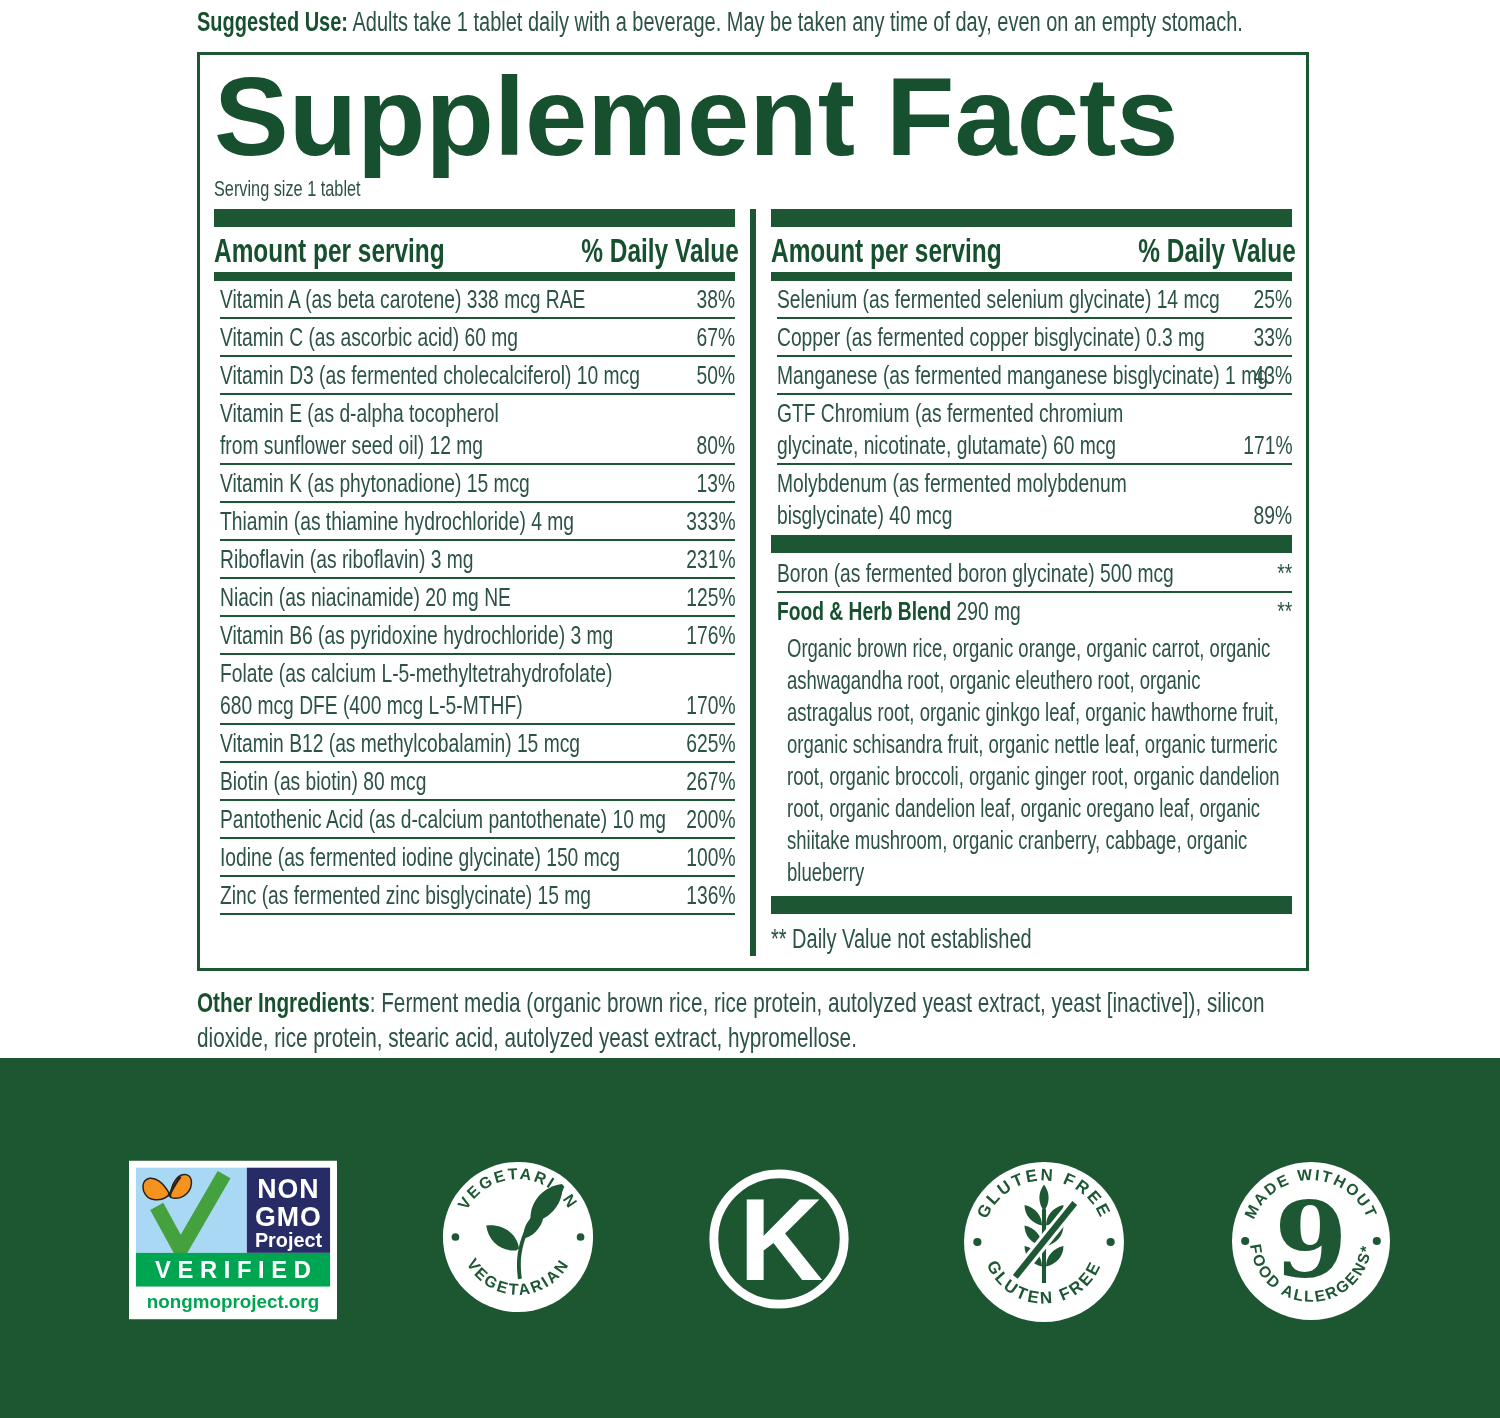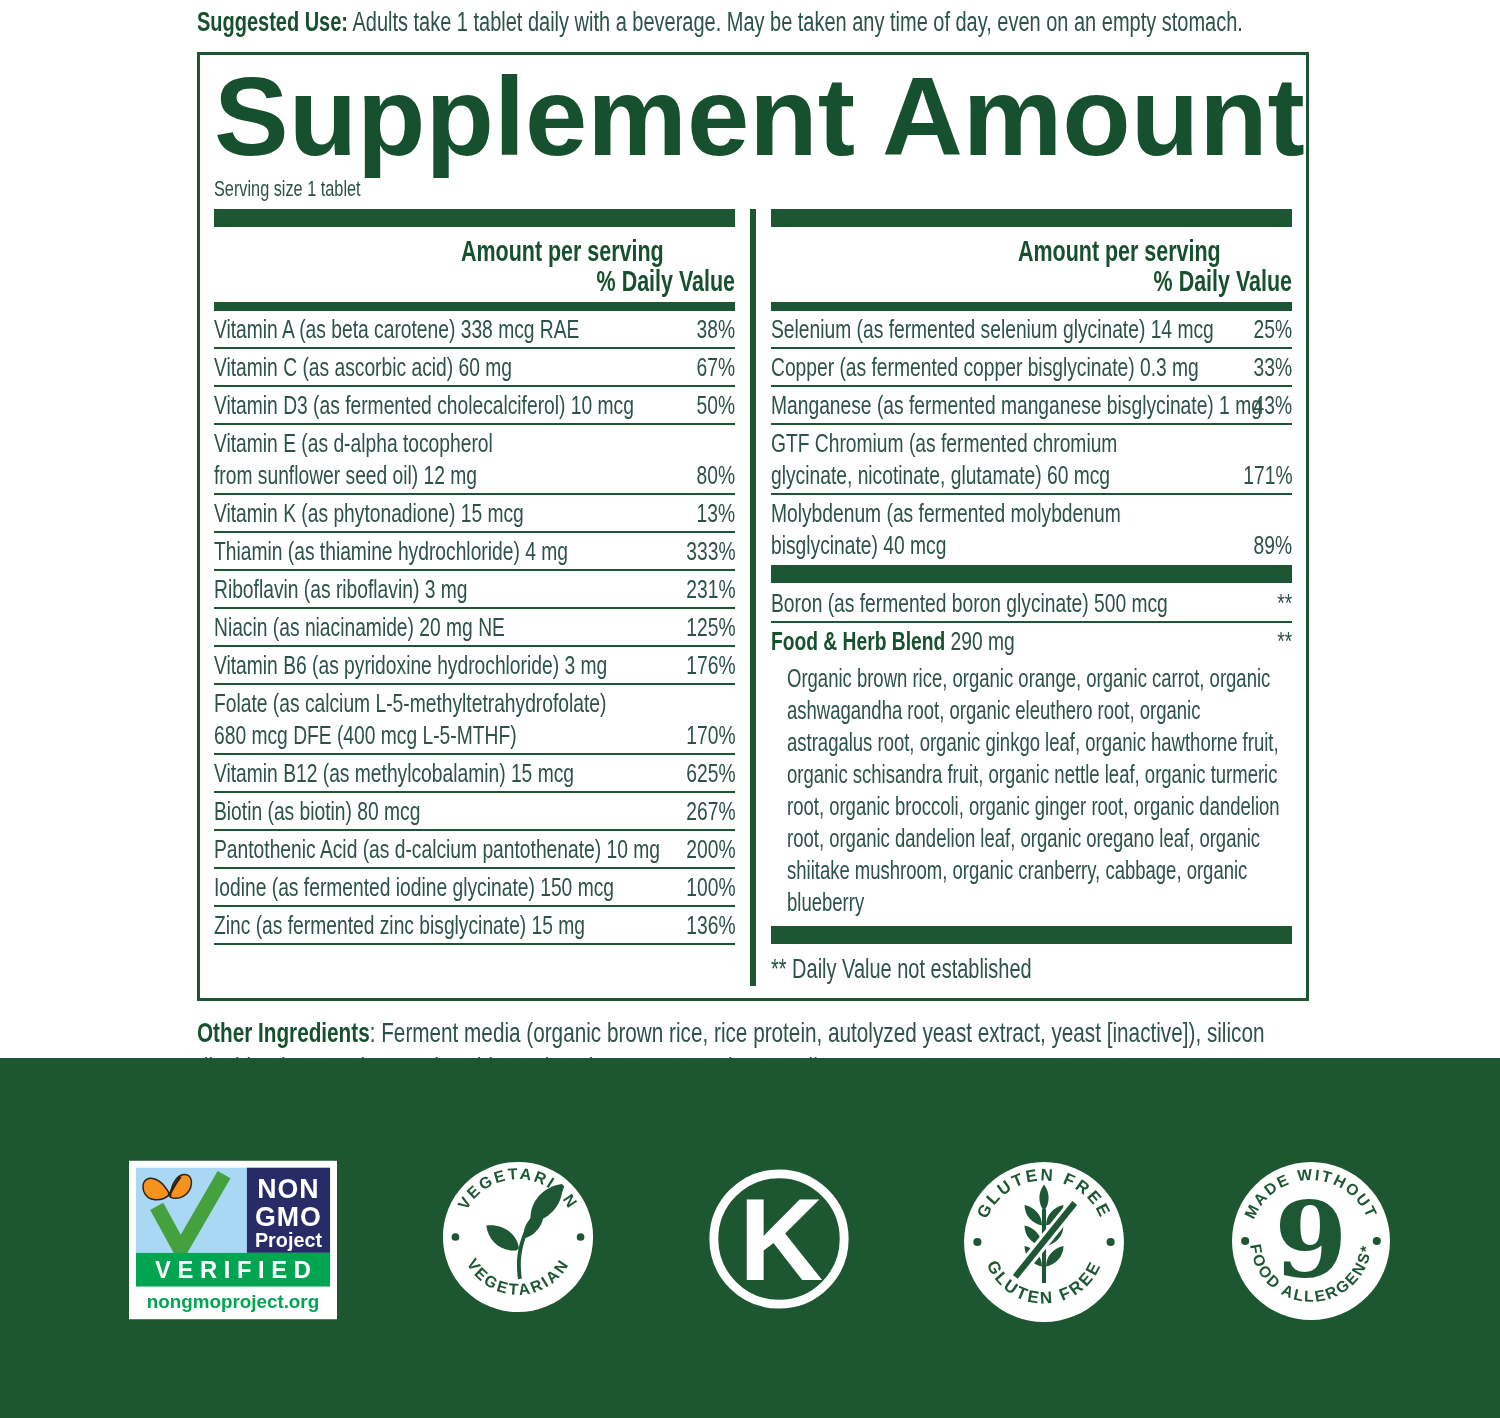--- a/index.html
+++ b/index.html
@@ -31,25 +31,25 @@
 
   .cols{display:flex;align-items:stretch;margin-top:2px;}
   .col{flex:1 1 0;min-width:0;}
   .v-divider{width:6px;background:var(--bar);margin:0 15px;}
 
   .bar-thick{height:18px;background:var(--bar);}
   .bar-med{height:9px;background:var(--bar);}
   .bar-gap{margin:2px 0;}
 
   .col-head{display:flex;justify-content:space-between;align-items:flex-end;padding:7px 0 6px;margin-top:2px;
-            font-size:29px;line-height:30px;font-weight:bold;color:var(--head);flex-direction:column;}
+            font-size:33px;line-height:30px;font-weight:bold;color:var(--head);}
 
   .row{display:flex;justify-content:space-between;align-items:flex-end;gap:8px;
        padding:2px 0 2px;border-bottom:2px solid var(--bar);
-       font-size:26px;line-height:32px;color:var(--ink);}
+       font-size:26px;line-height:32px;color:var(--ink);margin-left:6px;}
   .row .nm{flex:1 1 auto;min-width:0;}
   .row .dv{flex:0 0 auto;}
   #right-rows .row:nth-child(5){border-bottom:none;justify-content:center;}
   .row.noline{border-bottom:none;}
   .blend-name b{color:var(--head);font-weight:bold;}
   .blend-para{font-size:25px;line-height:32px;color:var(--ink);padding:3px 0 6px 16px;}
   .blend-para .cond-block{width:134%;}
   .footnote{font-size:27px;line-height:34px;color:var(--ink);padding:6px 0 0;}
 
   .other{margin-top:14px;font-size:28px;line-height:35px;color:var(--ink);}
@@ -67,21 +67,21 @@
 <body>
 
 <div class="page">
   <div class="content">
 
     <div class="suggested">
       <span class="cond"><b>Suggested Use:</b><span> Adults take 1 tablet daily with a beverage. May be taken any time of day, even on an empty stomach.</span></span>
     </div>
 
     <div class="panel">
-      <div class="sf-title">Supplement Amount</div>
+      <div class="sf-title">Supplement Facts</div>
       <div class="serving"><span class="cond">Serving size 1 tablet</span></div>
 
       <div class="cols">
 
         <div class="col">
           <div class="bar-thick"></div>
           <div class="col-head">
             <span class="cond">Amount per serving</span>
             <span class="cond-r">% Daily Value</span>
           </div>

